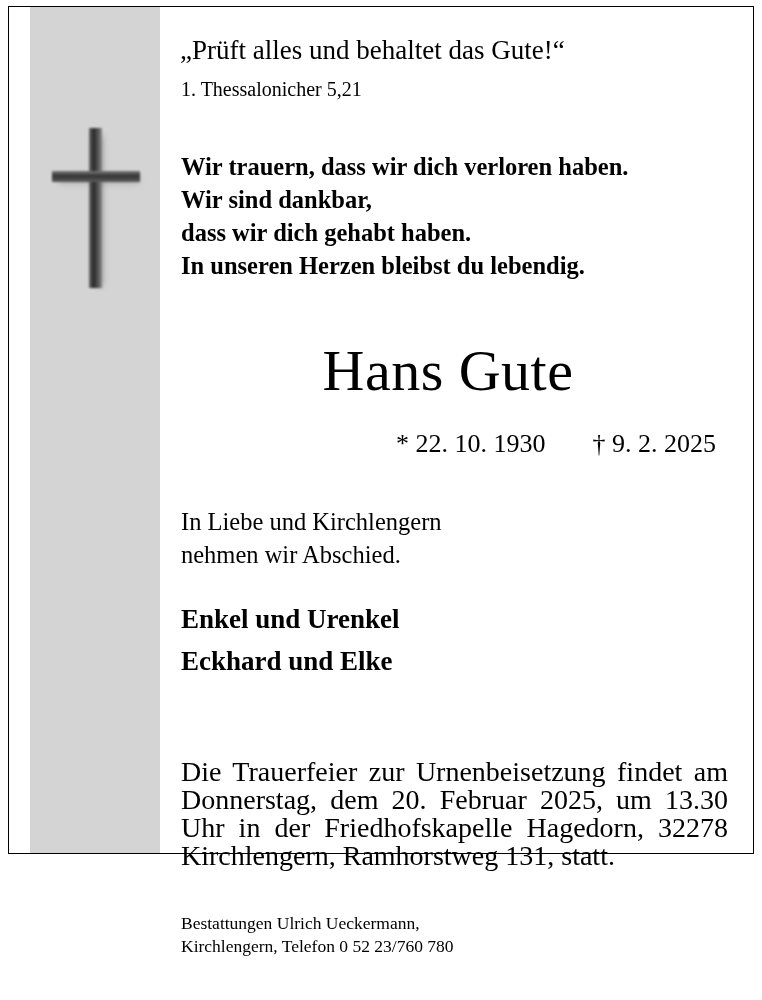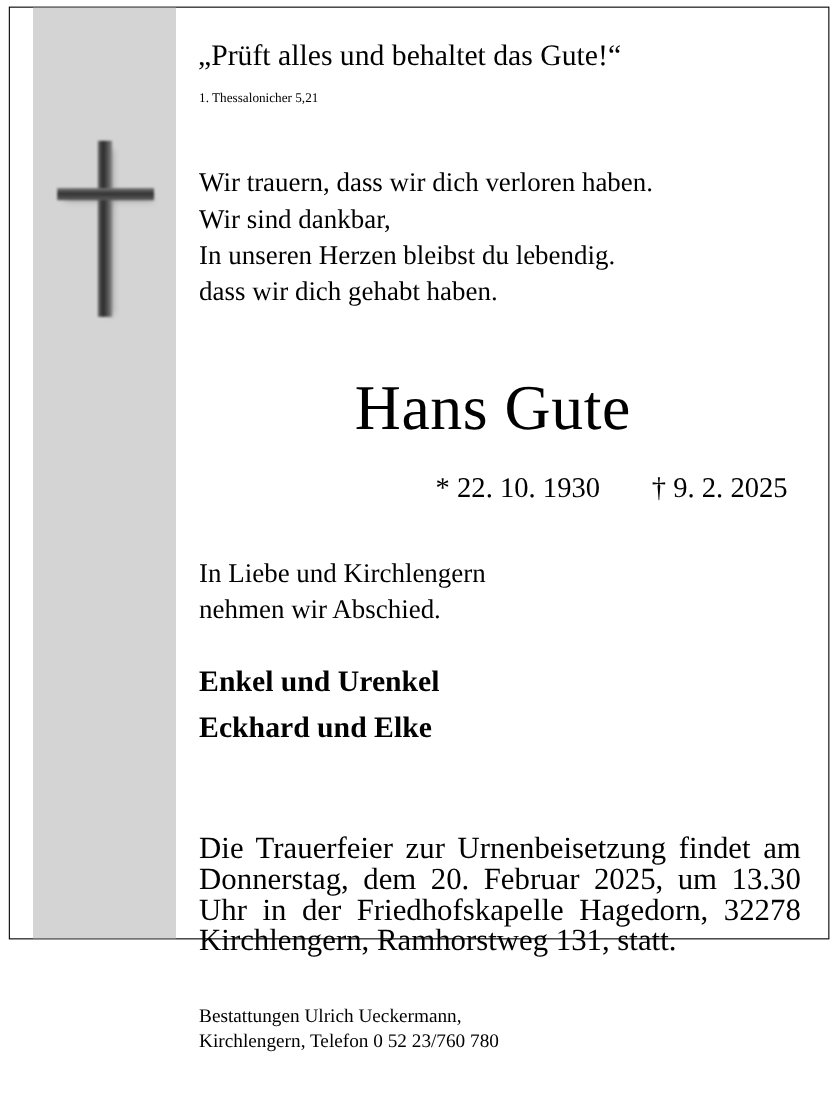--- a/index.html
+++ b/index.html
@@ -93,32 +93,33 @@
     top: 33px;
     left: 0;
     font-size: 27px;
     line-height: 34px;
     white-space: nowrap;
   }
   .quote-ref {
     position: absolute;
     top: 76px;
     left: 1px;
-    font-size: 12px;
+    font-size: 20px;
     line-height: 26px;
   }
   .verse {
     position: absolute;
     top: 150px;
     left: 1px;
     font-size: 24.5px;
     line-height: 33px;
   }
   .verse div {
     white-space: nowrap;
+    font-weight: bold;
   }
   .name {
     position: absolute;
     top: 338px;
     left: 0;
     right: 22px;
     text-align: center;
     font-size: 58px;
     line-height: 66px;
     letter-spacing: 0.5px;
@@ -189,22 +190,22 @@
   </div>
 
   <div class="content">
 
     <div class="quote">„Prüft alles und behaltet das Gute!“</div>
     <div class="quote-ref">1. Thessalonicher 5,21</div>
 
     <div class="verse">
       <div>Wir trauern, dass wir dich verloren haben.</div>
       <div>Wir sind dankbar,</div>
+      <div>dass wir dich gehabt haben.</div>
       <div>In unseren Herzen bleibst du lebendig.</div>
-      <div>dass wir dich gehabt haben.</div>
     </div>
 
     <div class="name">Hans Gute</div>
 
     <div class="dates">
       <span>* 22. 10. 1930</span>
       <span class="gap"></span>
       <span>† 9. 2. 2025</span>
     </div>
 

